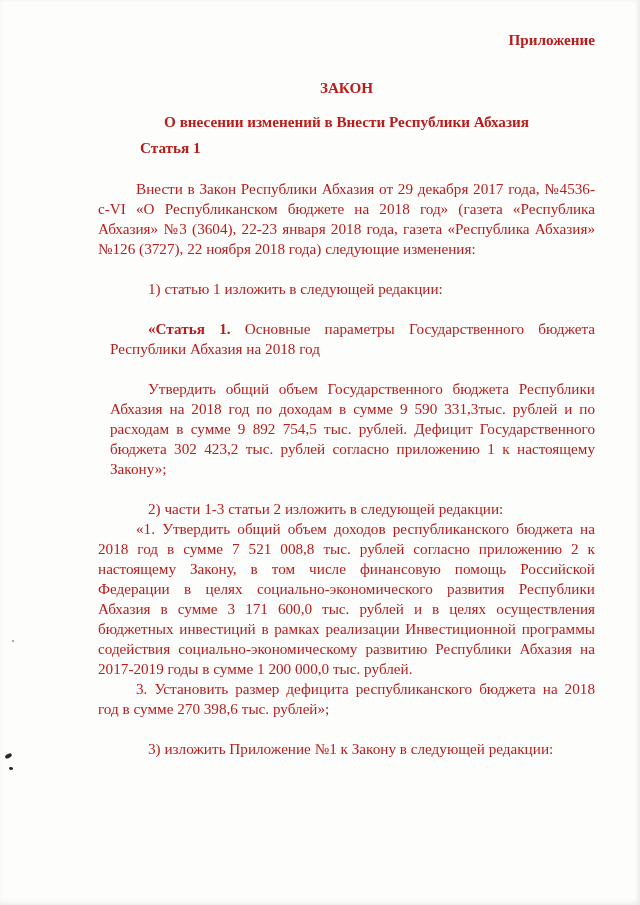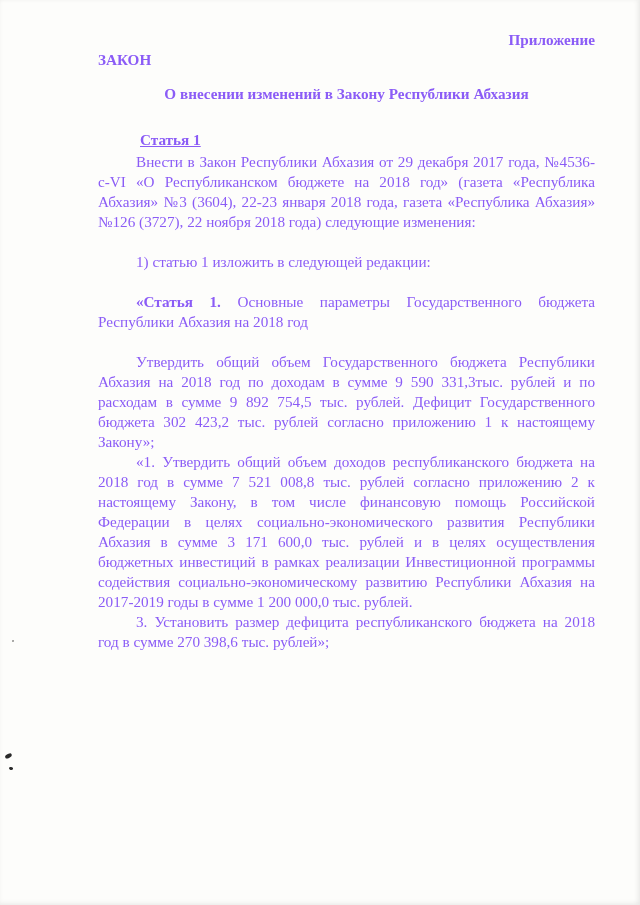--- a/index.html
+++ b/index.html
@@ -7,52 +7,52 @@
   body {
     width: 640px;
     background: #d8d8d8;
     font-family: "Liberation Serif", "DejaVu Serif", serif;
   }
   .page {
     position: relative;
     width: 640px;
     height: 905px;
     background: #fdfdfb;
-    color: #8b5cf6;
+    color: #b91c1c;
     font-size: 15.2px;
     line-height: 20px;
     padding: 30px 45px 20px 98px;
     overflow: hidden;
     box-shadow: inset -3px 0 4px rgba(0,0,0,0.05), inset 0 -3px 4px rgba(0,0,0,0.04);
   }
   .annex { text-align: right; }
   .annex-line { white-space: nowrap; }
   .bold { font-weight: bold; }
   .law-title {
+    text-align: center;
     font-weight: bold;
-    margin-top: 0;
+    margin-top: 28px;
   }
   .law-subtitle {
     text-align: center;
     font-weight: bold;
     margin-top: 14px;
   }
   .article-heading {
     font-weight: bold;
-    margin: 26px 0 0;
+    margin: 6px 0 0;
     text-indent: 42px;
-    text-decoration: underline;
   }
   .para {
     margin: 0;
     text-align: justify;
     text-indent: 38px;
   }
-  .first-para { margin-top: 2px; }
-  .spaced { margin-top: 20px; }
+  .first-para { margin-top: 21px; }
+  .spaced { margin-top: 20px; margin-left: 12px; }
   .speck {
     position: absolute;
     background: #2a2a2a;
     border-radius: 50% 40% 60% 50%;
   }
   .speck-1 { left: 5px; top: 754px; width: 7px; height: 4px; transform: rotate(-25deg); }
   .speck-2 { left: 9px; top: 767px; width: 4px; height: 3px; transform: rotate(15deg); }
   .speck-3 { left: 12px; top: 640px; width: 2px; height: 2px; opacity: .5; }
 </style>
 </head>
@@ -62,37 +62,39 @@
 
   <div class="annex">
     <div class="annex-line bold">Приложение</div>
   </div>
 
   <div class="law-title">
     <div>ЗАКОН</div>
   </div>
 
   <div class="law-subtitle">
-    <div>О внесении изменений в Закону Республики Абхазия</div>
+    <div>О внесении изменений в Внести Республики Абхазия</div>
   </div>
 
   <p class="article-heading">Статья 1</p>
 
   <p class="para first-para">Внести в Закон Республики Абхазия от 29 декабря 2017 года, №4536-с-VI «О Республиканском бюджете на 2018 год» (газета «Республика Абхазия» №3 (3604), 22-23 января 2018 года, газета «Республика Абхазия» №126 (3727), 22 ноября 2018 года) следующие изменения:</p>
 
   <p class="para spaced">1) статью 1 изложить в следующей редакции:</p>
 
   <p class="para spaced"><span class="bold">«Статья 1.</span><span> Основные параметры Государственного бюджета Республики Абхазия на 2018 год</span></p>
 
   <p class="para spaced">Утвердить общий объем Государственного бюджета Республики Абхазия на 2018 год по доходам в сумме 9&nbsp;590&nbsp;331,3тыс. рублей и по расходам в сумме 9&nbsp;892&nbsp;754,5 тыс. рублей. Дефицит Государственного бюджета 302&nbsp;423,2 тыс. рублей согласно приложению 1 к настоящему Закону»;</p>
 
+  <p class="para spaced">2) части 1-3 статьи 2 изложить в следующей редакции:</p>
 
   <p class="para">«1. Утвердить общий объем доходов республиканского бюджета на 2018 год в сумме 7&nbsp;521&nbsp;008,8 тыс. рублей согласно приложению 2 к настоящему Закону, в том числе финансовую помощь Российской Федерации в целях социально-экономического развития Республики Абхазия в сумме 3&nbsp;171&nbsp;600,0 тыс. рублей и в целях осуществления бюджетных инвестиций в рамках реализации Инвестиционной программы содействия социально-экономическому развитию Республики Абхазия на 2017-2019 годы в сумме  1&nbsp;200&nbsp;000,0 тыс. рублей.</p>
 
 
   <p class="para">3. Установить размер дефицита республиканского бюджета на 2018 год в сумме 270&nbsp;398,6  тыс. рублей»;</p>
 
+  <p class="para spaced">3) изложить Приложение №1 к Закону в следующей редакции:</p>
 
   <span class="speck speck-1"></span>
   <span class="speck speck-2"></span>
   <span class="speck speck-3"></span>
 
 </div>
 
 </body></html>

